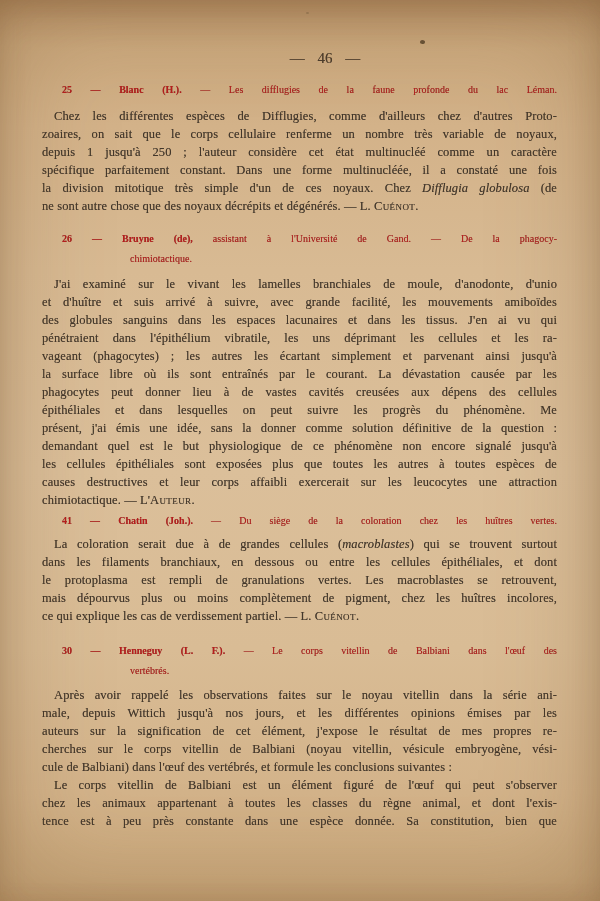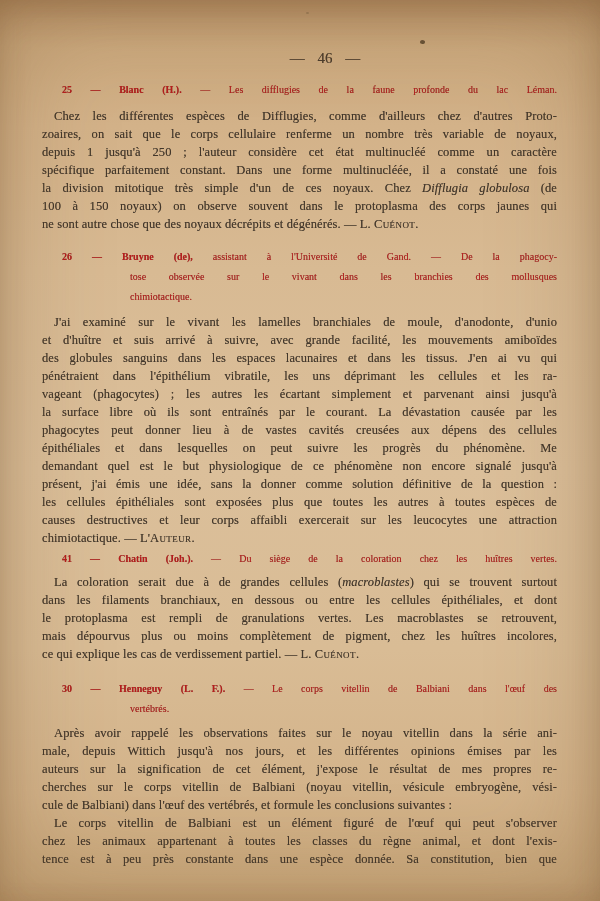--- a/index.html
+++ b/index.html
@@ -71,41 +71,39 @@
     <article class="entry" data-name="entry-25">
       <div class="h-block" data-name="entry-heading">
         <div class="h-line" data-name="text-line"><span class="bold" data-name="text-segment">25 — Blanc (H.). </span><span data-name="text-segment">— Les difflugies de la faune profonde du lac Léman.</span></div>
       </div>
       <div class="b-block" data-name="entry-body">
         <div class="b-line ind" data-name="text-line"><span data-name="text-segment">Chez les différentes espèces de Difflugies, comme d'ailleurs chez d'autres Proto-</span></div>
         <div class="b-line" data-name="text-line"><span data-name="text-segment">zoaires, on sait que le corps cellulaire renferme un nombre très variable de noyaux,</span></div>
         <div class="b-line" data-name="text-line"><span data-name="text-segment">depuis 1 jusqu'à 250 ; l'auteur considère cet état multinucléé comme un caractère</span></div>
         <div class="b-line" data-name="text-line"><span data-name="text-segment">spécifique parfaitement constant. Dans une forme multinucléée, il a constaté une fois</span></div>
         <div class="b-line" data-name="text-line"><span data-name="text-segment">la division mitotique très simple d'un de ces noyaux. Chez </span><span class="it" data-name="italic-term">Difflugia globulosa</span><span data-name="text-segment"> (de</span></div>
-        <div class="b-line" data-name="text-line"><span data-name="text-segment">100 à 150 noyaux) on observe souvent dans le protoplasma des corps jaunes qui</span></div>
         <div class="b-line end" data-name="text-line"><span data-name="text-segment">ne sont autre chose que des noyaux décrépits et dégénérés. — L. </span><span class="sc" data-name="author-name">Cuénot</span><span data-name="text-segment">.</span></div>
       </div>
     </article>
     <article class="entry" data-name="entry-26">
       <div class="h-block" data-name="entry-heading">
         <div class="h-line" data-name="text-line"><span class="bold" data-name="text-segment">26 — Bruyne (de), </span><span data-name="text-segment">assistant à l'Université de Gand. — De la phagocy-</span></div>
-        <div class="h-line cont" data-name="text-line"><span data-name="text-segment">tose observée sur le vivant dans les branchies des mollusques</span></div>
         <div class="h-line cont end" data-name="text-line"><span data-name="text-segment">chimiotactique.</span></div>
       </div>
       <div class="b-block" data-name="entry-body">
         <div class="b-line ind" data-name="text-line"><span data-name="text-segment">J'ai examiné sur le vivant les lamelles branchiales de moule, d'anodonte, d'unio</span></div>
         <div class="b-line" data-name="text-line"><span data-name="text-segment">et d'huître et suis arrivé à suivre, avec grande facilité, les mouvements amiboïdes</span></div>
         <div class="b-line" data-name="text-line"><span data-name="text-segment">des globules sanguins dans les espaces lacunaires et dans les tissus. J'en ai vu qui</span></div>
         <div class="b-line" data-name="text-line"><span data-name="text-segment">pénétraient dans l'épithélium vibratile, les uns déprimant les cellules et les ra-</span></div>
         <div class="b-line" data-name="text-line"><span data-name="text-segment">vageant (phagocytes) ; les autres les écartant simplement et parvenant ainsi jusqu'à</span></div>
         <div class="b-line" data-name="text-line"><span data-name="text-segment">la surface libre où ils sont entraînés par le courant. La dévastation causée par les</span></div>
         <div class="b-line" data-name="text-line"><span data-name="text-segment">phagocytes peut donner lieu à de vastes cavités creusées aux dépens des cellules</span></div>
         <div class="b-line" data-name="text-line"><span data-name="text-segment">épithéliales et dans lesquelles on peut suivre les progrès du phénomène. Me</span></div>
+        <div class="b-line" data-name="text-line"><span data-name="text-segment">présent, j'ai émis une idée, sans la donner comme solution définitive de la question :</span></div>
         <div class="b-line" data-name="text-line"><span data-name="text-segment">demandant quel est le but physiologique de ce phénomène non encore signalé jusqu'à</span></div>
-        <div class="b-line" data-name="text-line"><span data-name="text-segment">présent, j'ai émis une idée, sans la donner comme solution définitive de la question :</span></div>
         <div class="b-line" data-name="text-line"><span data-name="text-segment">les cellules épithéliales sont exposées plus que toutes les autres à toutes espèces de</span></div>
         <div class="b-line" data-name="text-line"><span data-name="text-segment">causes destructives et leur corps affaibli exercerait sur les leucocytes une attraction</span></div>
         <div class="b-line end" data-name="text-line"><span data-name="text-segment">chimiotactique. — L'</span><span class="sc" data-name="author-name">Auteur</span><span data-name="text-segment">.</span></div>
       </div>
     </article>
     <article class="entry" data-name="entry-28">
       <div class="h-block" data-name="entry-heading">
         <div class="h-line" data-name="text-line"><span class="bold" data-name="text-segment">41 — Chatin (Joh.). </span><span data-name="text-segment">— Du siège de la coloration chez les huîtres vertes.</span></div>
       </div>
       <div class="b-block" data-name="entry-body">

